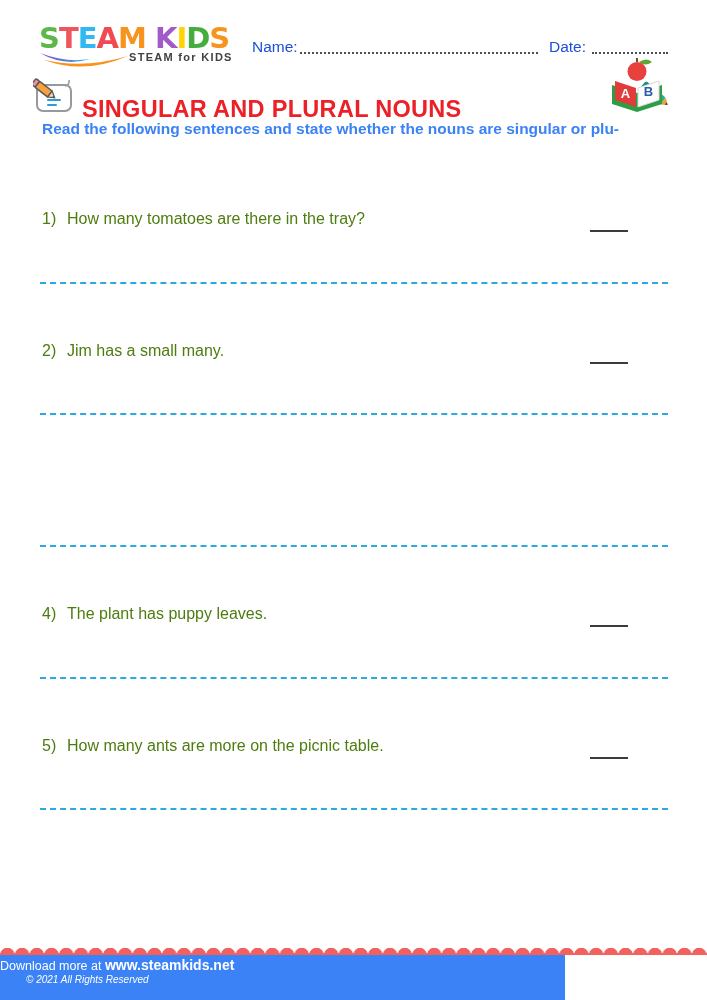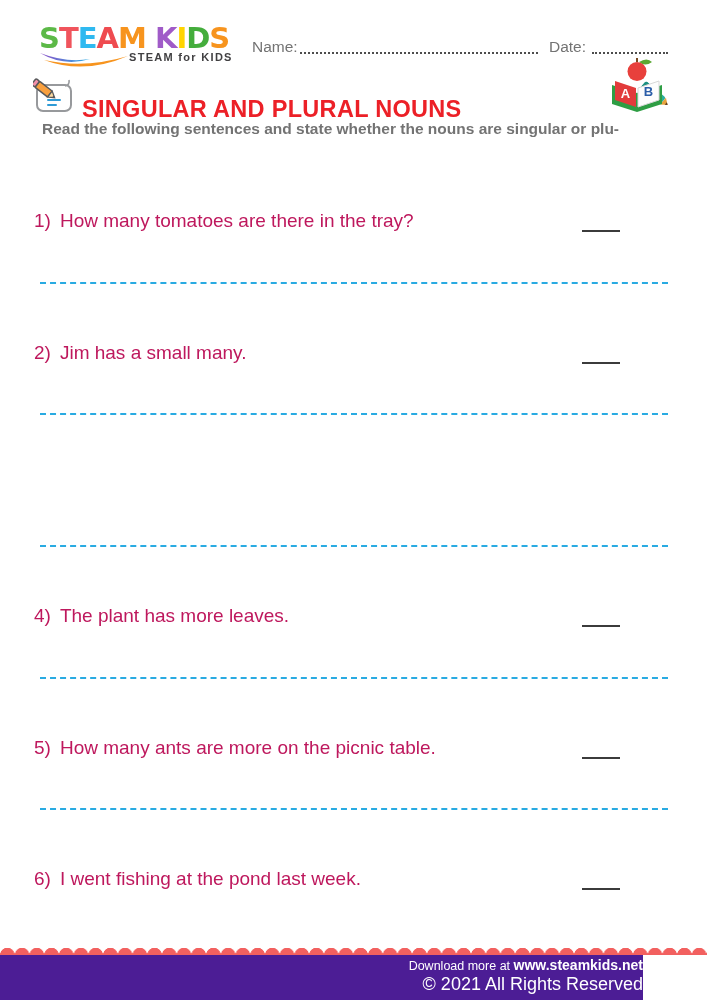--- a/index.html
+++ b/index.html
@@ -15,66 +15,66 @@
     font-size:29px;font-weight:800;letter-spacing:-1px;line-height:1;
     white-space:pre;
     text-align:center;
   }
   .swoosh{position:absolute;left:38px;top:51px;}
   .tagline{
     position:absolute;left:129px;top:51px;
     font-size:11px;font-weight:700;color:#414042;letter-spacing:1.3px;
   }
   .field-label{
-    position:absolute;top:38px;font-size:15.5px;font-weight:500;color:#737373;
+    position:absolute;top:38px;font-size:15.5px;font-weight:500;color:#1d4ed8;
   }
   .dotline{
     position:absolute;top:38px;height:14px;
     border-bottom:2px dotted #4d4d4d;
   }
   .book-icon{position:absolute;left:606px;top:57px;}
   
   .title-icon{position:absolute;left:33px;top:78px;}
   .page-title{
     position:absolute;left:82px;top:84px;
     font-size:23.5px;font-weight:700;color:#EC2027;letter-spacing:.3px;margin-top:12px;
   }
   
   .instructions{
     position:absolute;left:42px;top:118px;width:625px;
-    font-size:15.5px;font-weight:700;color:#737373;line-height:1.42;
+    font-size:15.5px;font-weight:700;color:#3b82f6;line-height:1.42;
   }
   
   .question{
-    position:absolute;left:34px;width:628px;height:44px;
-    font-size:19px;color:#be185d;
+    position:absolute;left:42px;width:628px;height:44px;
+    font-size:16px;color:#4d7c0f;
   }
   .q-num{display:inline-block;min-width:16px;}
   .q-text{margin-left:9px;}
   .answer-blank{
     position:absolute;left:548px;top:20px;width:38px;height:0;
     border-top:2px solid #3b3b3b;
   }
   .separator{
     position:absolute;left:40px;width:628px;height:0;
     border-top:2px dashed #29ABE2;
   }
   
   .footer{
-    position:absolute;left:0;bottom:0;width:643px;height:46px;
-    background:#4c1d95;text-align:right;color:#fff;
+    position:absolute;left:0;bottom:0;width:565px;height:46px;
+    background:#3b82f6;text-align:left;color:#fff;
   }
   .scallops{
     position:absolute;left:0;top:-11px;width:707px;height:12px;
     background-image:radial-gradient(circle at 50% 100%, #F2605F 7px, rgba(242,96,95,0) 7.5px);
     background-size:14.73px 12px;background-repeat:repeat-x;
   }
   .footer-line1{margin-top:3px;font-size:12.5px;}
   .footer-site{font-weight:700;font-size:14px;}
-  .footer-line2{margin-top:1px;font-size:18px;}
+  .footer-line2{margin-top:1px;font-size:10px;font-style:italic;margin-left:26px;}
 </style>
 </head>
 <body>
 
 <div class="page">
 
   <div class="wordmark"><span style="color: rgb(92, 185, 71);">S</span><span style="color: rgb(240, 84, 92);">T</span><span style="color: rgb(47, 185, 240);">E</span><span style="color: rgb(239, 75, 80);">A</span><span style="color: rgb(247, 148, 30);">M</span><span style="color: rgb(0, 0, 0);"> </span><span style="color: rgb(160, 91, 200);">K</span><span style="color: rgb(255, 212, 0);">I</span><span style="color: rgb(68, 173, 60);">D</span><span style="color: rgb(247, 148, 30);">S</span></div>
   <svg class="swoosh" width="95" height="20" viewBox="0 0 95 20">
     <defs>
       <linearGradient id="g1" x1="0" y1="0" x2="1" y2="0">
@@ -135,35 +135,31 @@
 
   <div class="question" style="top:342px">
     <span class="q-num">2)</span><span class="q-text">Jim has a small many.</span>
     <span class="answer-blank"></span>
   </div>
   <div class="separator" style="top:413px"></div>
 
   <div class="separator" style="top:545px"></div>
 
   <div class="question" style="top:605px">
-    <span class="q-num">4)</span><span class="q-text">The plant has more leaves.</span>
+    <span class="q-num">4)</span><span class="q-text">The plant has puppy leaves.</span>
     <span class="answer-blank"></span>
   </div>
   <div class="separator" style="top:677px"></div>
 
   <div class="question" style="top:737px">
     <span class="q-num">5)</span><span class="q-text">How many ants are more on the picnic table.</span>
     <span class="answer-blank"></span>
   </div>
   <div class="separator" style="top:808px"></div>
 
-  <div class="question" style="top:868px">
-    <span class="q-num">6)</span><span class="q-text">I went fishing at the pond last week.</span>
-    <span class="answer-blank"></span>
-  </div>
 
   <div class="footer">
     <div class="scallops"></div>
     <div class="footer-line1">
       <span>Download more at</span>
       <span class="footer-site">www.steamkids.net</span>
     </div>
     <div class="footer-line2">© 2021 All Rights Reserved</div>
   </div>
 

